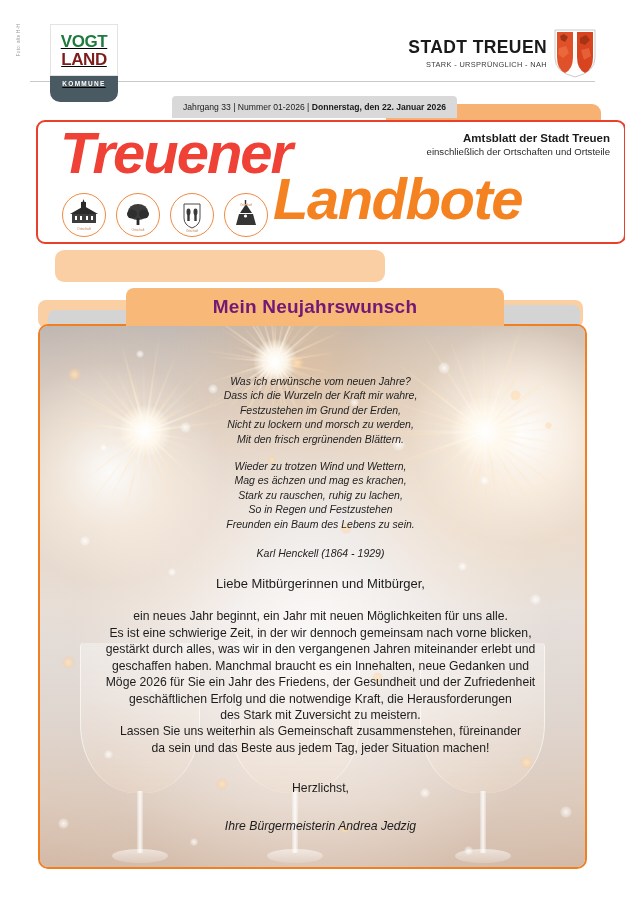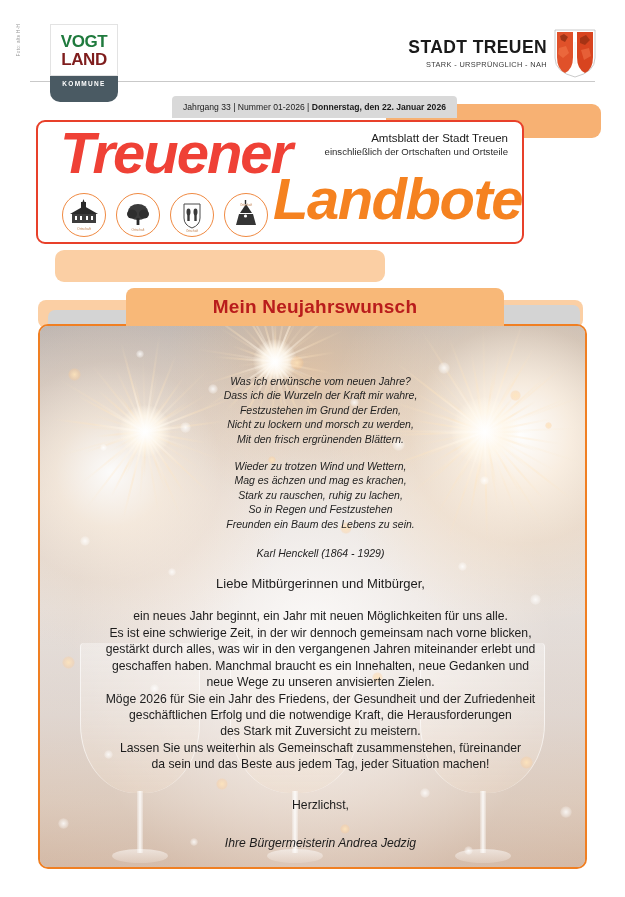--- a/index.html
+++ b/index.html
@@ -50,20 +50,21 @@
     height: 1px;
     background: #c9c9c9;
   }
 
   
   .vogtland {
     position: absolute;
     left: 50px;
     top: 24px;
     width: 68px;
+    text-decoration: underline;
   }
   .vogt-box {
     width: 68px;
     height: 52px;
     background: #ffffff;
     border: 1px solid #e3e3e3;
     display: flex;
     flex-direction: column;
     align-items: center;
     justify-content: center;
@@ -192,21 +193,21 @@
     background: #fbcfa4;
     border-radius: 8px;
     z-index: 2;
   }
 
   
   .masthead {
     position: absolute;
     left: 36px;
     top: 120px;
-    width: 488px;
+    width: 590px;
     height: 124px;
     background: #ffffff;
     border: 2.5px solid #e8402a;
     border-radius: 9px;
     z-index: 5;
   }
   .mh-title {
     position: absolute;
     left: 22px;
     top: 2px;
@@ -231,21 +232,21 @@
     font-family: "Liberation Sans", sans-serif;
   }
   .mh-sub {
     position: absolute;
     right: 14px;
     top: 10px;
     text-align: right;
   }
   .mh-sub-1 {
     font-size: 11.5px;
-    font-weight: normal;
+    font-weight: bold;
     color: #1a1a1a;
     text-align: right;
   }
   .mh-sub-2 {
     font-size: 9.6px;
     color: #2a2a2a;
     margin-top: 2px;
   }
   .seals {
     position: absolute;
@@ -277,21 +278,21 @@
     background: #f8b878;
     border-radius: 8px 8px 0 0;
     display: flex;
     align-items: center;
     justify-content: center;
     z-index: 8;
   }
   .section-banner-text {
     font-size: 19px;
     font-weight: bold;
-    color: #b91c1c;
+    color: #701a75;
     letter-spacing: 0.2px;
   }
 
   
   .content-box {
     position: absolute;
     left: 38px;
     top: 324px;
     width: 549px;
     height: 545px;
@@ -768,21 +769,20 @@
 
       <div class="poem-author">Karl Henckell (1864 - 1929)</div>
 
       <div class="salutation">Liebe Mitbürgerinnen und Mitbürger,</div>
 
       <div class="body-para">
         <div class="body-line">ein neues Jahr beginnt, ein Jahr mit neuen Möglichkeiten für uns alle.</div>
         <div class="body-line">Es ist eine schwierige Zeit, in der wir dennoch gemeinsam nach vorne blicken,</div>
         <div class="body-line">gestärkt durch alles, was wir in den vergangenen Jahren miteinander erlebt und</div>
         <div class="body-line">geschaffen haben. Manchmal braucht es ein Innehalten, neue Gedanken und</div>
-        <div class="body-line">neue Wege zu unseren anvisierten Zielen.</div>
         <div class="body-line">Möge 2026 für Sie ein Jahr des Friedens, der Gesundheit und der Zufriedenheit</div>
         <div class="body-line">geschäftlichen Erfolg und die notwendige Kraft, die Herausforderungen</div>
         <div class="body-line">des Stark mit Zuversicht zu meistern.</div>
         <div class="body-line">Lassen Sie uns weiterhin als Gemeinschaft zusammenstehen, füreinander</div>
         <div class="body-line">da sein und das Beste aus jedem Tag, jeder Situation machen!</div>
       </div>
 
       <div class="closing">Herzlichst,</div>
       <div class="signature">Ihre Bürgermeisterin Andrea Jedzig</div>
     </div>

